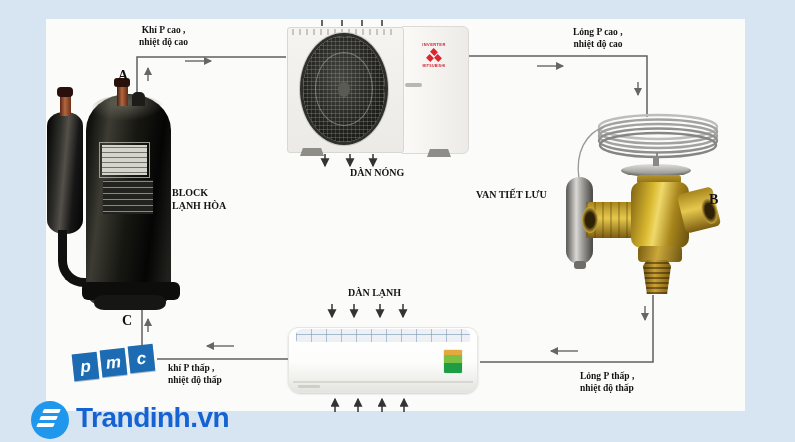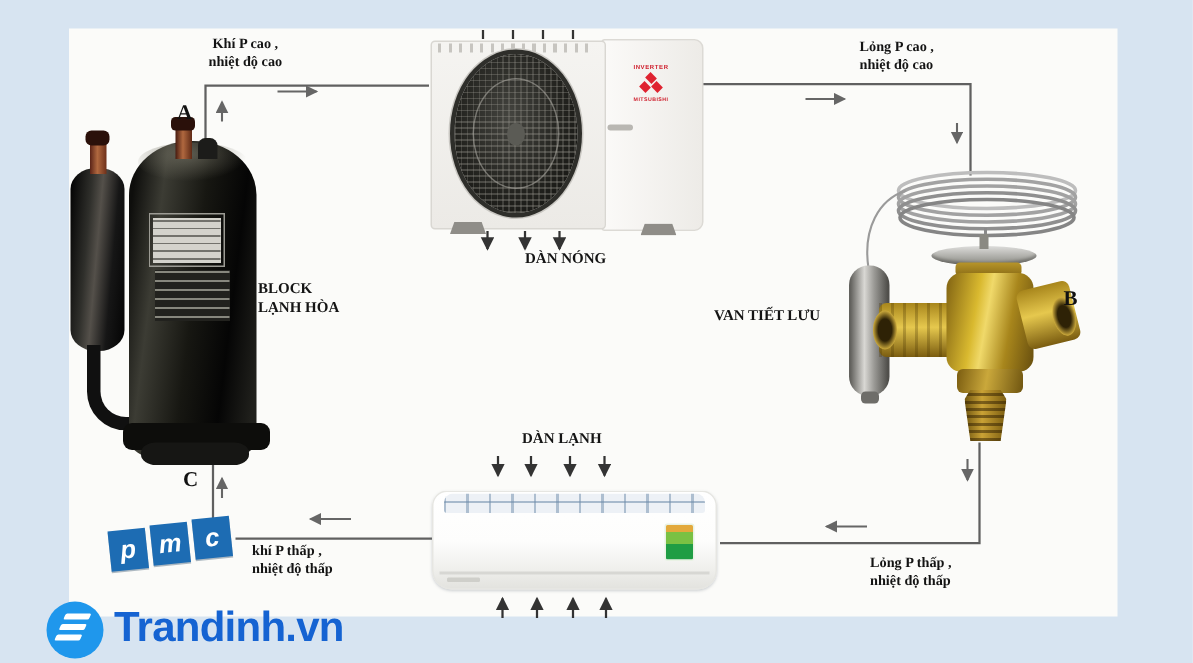--- a/index.html
+++ b/index.html
@@ -242,21 +242,21 @@
     <div class="evap-grille"></div>
     <div class="energy"></div>
     <div class="evap-line"></div>
     <div class="evap-brand"></div>
   </div>
 
   <div class="lbl" style="left:139px;top:24px;text-align:center;">
     <div>Khí P cao ,</div>
     <div>nhiệt độ cao</div>
   </div>
-  <div class="lbl" style="left:573px;top:26px;">
+  <div class="lbl" style="left:573px;top:26px;text-align:right;">
     <div>Lỏng P cao ,</div>
     <div>nhiệt độ cao</div>
   </div>
   <div class="lbl" style="left:168px;top:362px;">
     <div>khí P thấp ,</div>
     <div>nhiệt độ thấp</div>
   </div>
   <div class="lbl" style="left:580px;top:370px;">
     <div>Lỏng P thấp ,</div>
     <div>nhiệt độ thấp</div>
@@ -264,21 +264,21 @@
 
   <div class="pt" style="left:118px;top:68px;">A</div>
   <div class="pt" style="left:709px;top:192px;">B</div>
   <div class="pt" style="left:122px;top:313px;">C</div>
 
   <div class="complbl" style="left:172px;top:186px;">
     <div>BLOCK</div>
     <div>LẠNH HÒA</div>
   </div>
   <div class="complbl" style="left:350px;top:166px;">DÀN NÓNG</div>
-  <div class="complbl" style="left:476px;top:204px;">VAN TIẾT LƯU</div>
+  <div class="complbl" style="left:476px;top:188px;">VAN TIẾT LƯU</div>
   <div class="complbl" style="left:348px;top:286px;">DÀN LẠNH</div>
 
   <div class="pmc">
     <div class="pmc-tile" style="left:0;top:10px;">
       <span>p</span>
     </div>
     <div class="pmc-tile" style="left:28px;top:6px;">
       <span>m</span>
     </div>
     <div class="pmc-tile" style="left:56px;top:2px;">

